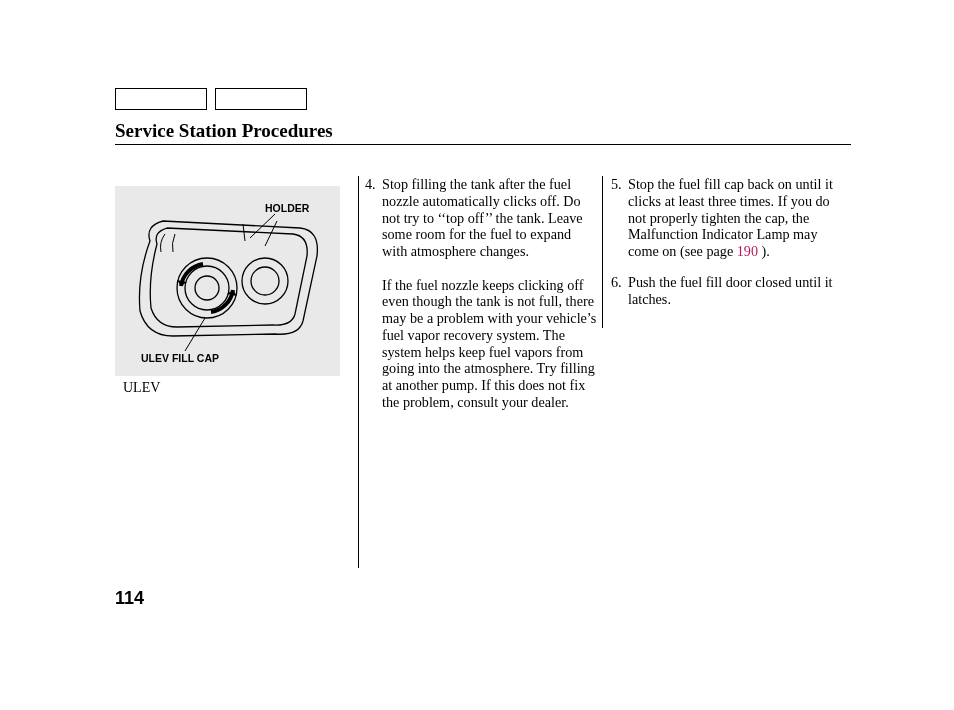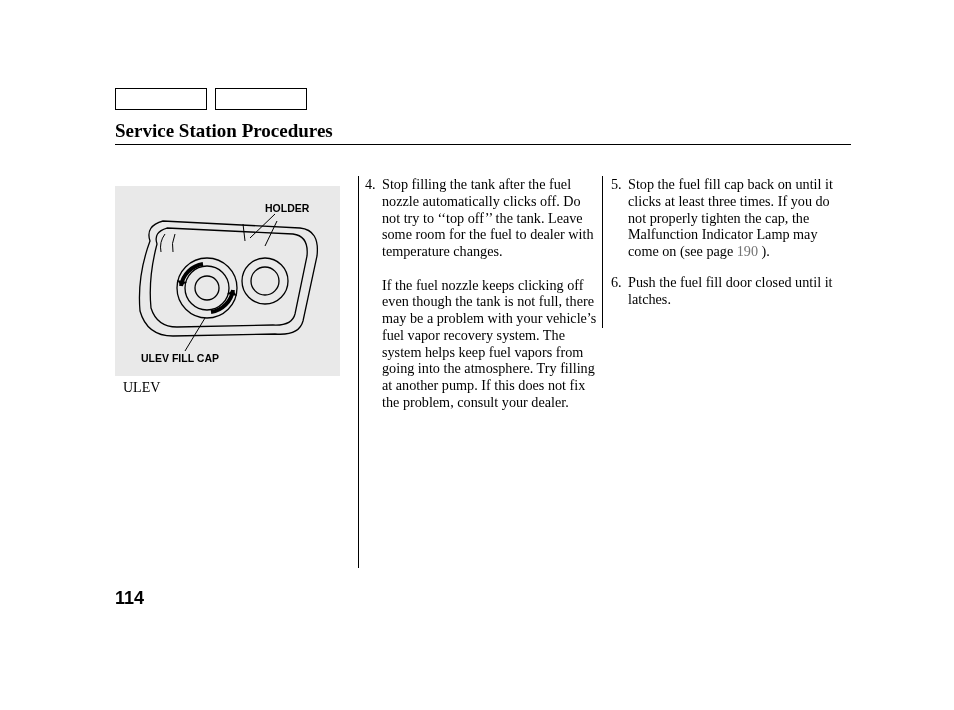--- a/index.html
+++ b/index.html
@@ -82,21 +82,21 @@
   .step-num {
     width: 17px;
     flex: 0 0 17px;
     text-align: left;
   }
   .step-body {
     flex: 1;
   }
   .italic { }
   .link {
-    color: #737373;
+    color: #be185d;
     text-decoration: none;
   }
   .colsep {
     position: absolute;
     top: 176px;
     width: 0;
     border-left: 1px solid #000;
   }
   .sep1 { left: 358px; height: 392px; }
   .sep2 { left: 602px; height: 152px; }
@@ -160,21 +160,21 @@
         <div class="figure-label lbl-holder">HOLDER</div>
         <div class="figure-label lbl-cap">ULEV FILL CAP</div>
       </div>
       <div class="ulev">ULEV</div>
     </div>
 
     <div class="col">
       <div class="step">
         <div class="step-num">4.</div>
         <div class="step-body">
-          <span>Stop filling the tank after the fuel nozzle automatically clicks off. Do not try to ‘‘top off’’ the tank. Leave some room for the fuel to dealer with temperature changes.</span>
+          <span>Stop filling the tank after the fuel nozzle automatically clicks off. Do not try to ‘‘top off’’ the tank. Leave some room for the fuel to expand with atmosphere changes.</span>
           <br><br>
           <span class="italic">If the fuel nozzle keeps clicking off</span>
           <span>even though the tank is not full, there may be a problem with your vehicle’s fuel vapor recovery system. The system helps keep fuel vapors from going into the atmosphere. Try filling at another pump. If this does not fix the problem, consult your dealer.</span>
         </div>
       </div>
     </div>
 
     <div class="col">
       <div class="step">
         <div class="step-num">5.</div>

